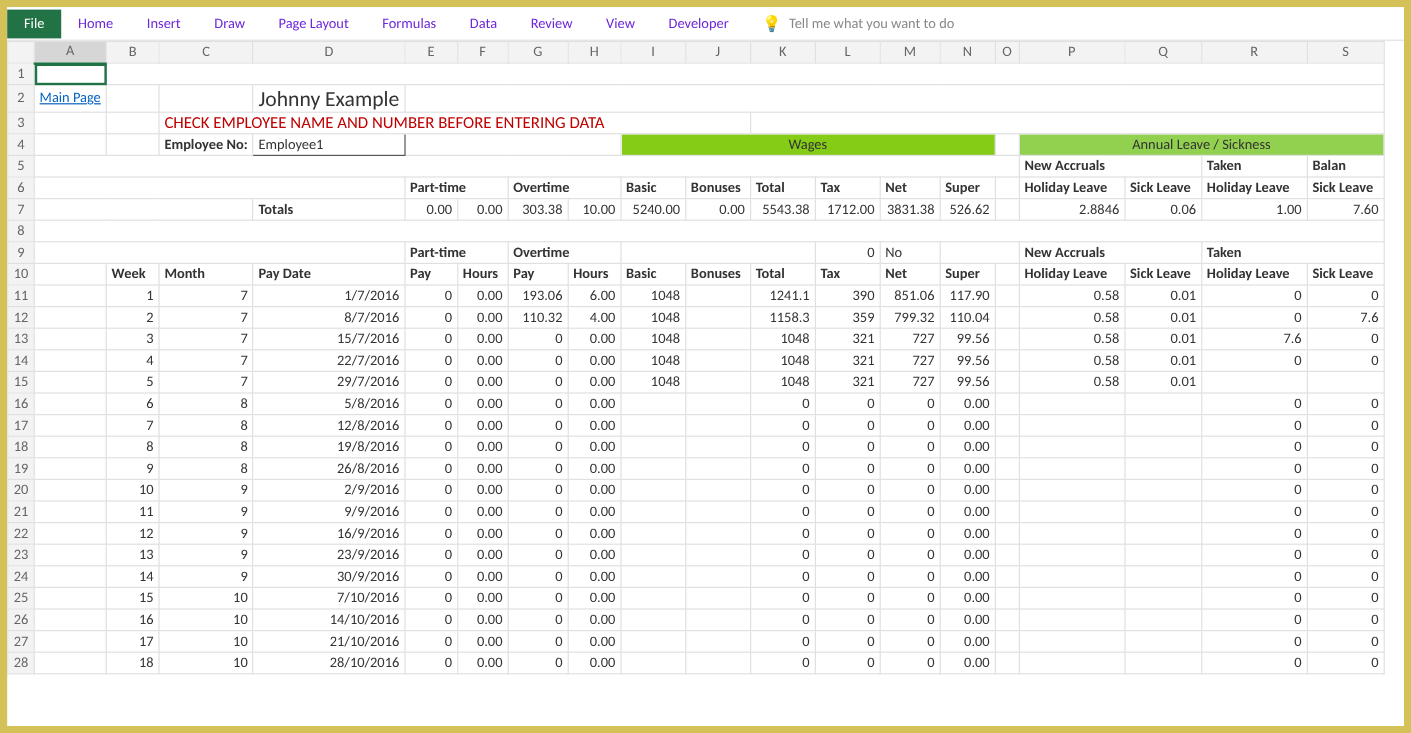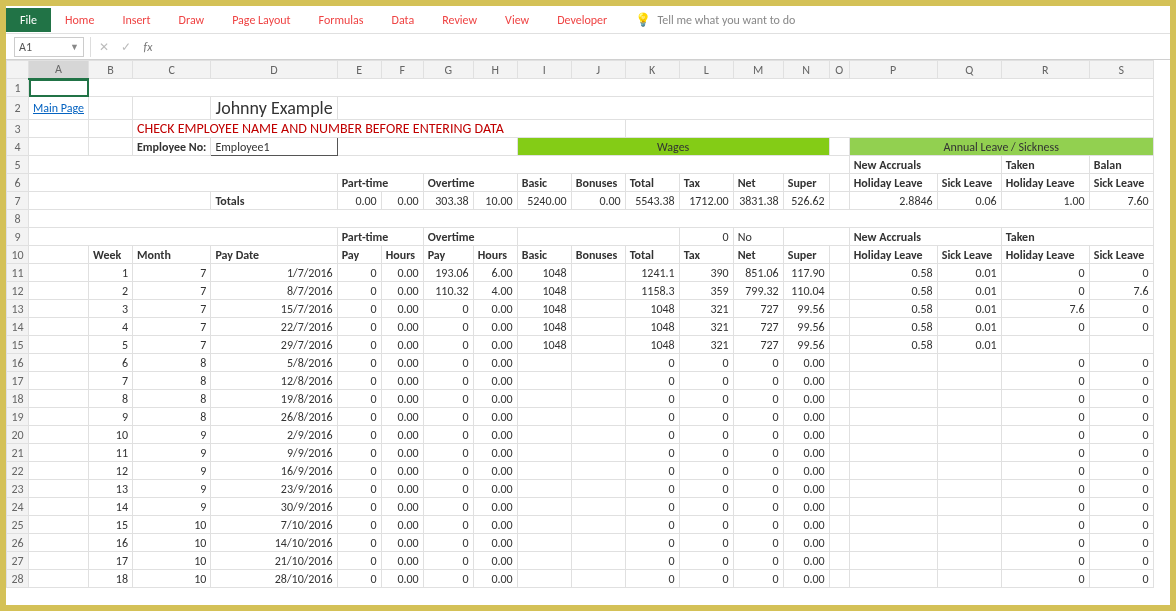--- a/index.html
+++ b/index.html
@@ -2,21 +2,21 @@
 <html><head>
 <meta charset="utf-8">
 <style>
 * { margin:0; padding:0; box-sizing:border-box; font-family:"Segoe UI","Calibri",Arial,sans-serif; }
 body { background:#d4c157; width:1176px; height:611px; overflow:hidden; }
 .app { background:#fff; margin:6px; height:599px; display:flex; flex-direction:column; }
 
 
 .ribbon { display:flex; align-items:center; height:28px; background:#fff; border-bottom:1px solid #e0e0e0; font-size:12px; }
 .file-tab { background:#217346; color:#fff; padding:6px 14px; height:24px; display:flex; align-items:center; }
-.rtab { padding:6px 14px; color:#ef4444; }
+.rtab { padding:6px 14px; color:#6d28d9; }
 .tellme { display:flex; align-items:center; color:#888; padding-left:14px; gap:6px; }
 .bulb { font-size:13px; color:#888; }
 
 
 .fbar { display:flex; align-items:center; height:26px; border-bottom:1px solid #d0d0d0; font-size:12px; background:#fff; }
 .namebox { width:70px; border:1px solid #ccc; margin:2px 4px 2px 8px; height:20px; display:flex; align-items:center; padding:0 4px; color:#555; background:#fff;}
 .nb-dd { color:#888; font-size:9px; margin-left:auto; }
 .fx-cancel,.fx-enter,.fx-fx { width:22px; text-align:center; color:#bbb; }
 .fx-fx { font-style:italic; color:#777; }
 .fbar-sep { width:1px; height:20px; background:#ddd; margin:0 2px;}
@@ -79,31 +79,20 @@
     <div class="rtab">Data</div>
     <div class="rtab">Review</div>
     <div class="rtab">View</div>
     <div class="rtab">Developer</div>
     <div class="tellme">
       <span class="bulb">💡</span>
       <span>Tell me what you want to do</span>
     </div>
   </div>
 
-  <div class="fbar">
-    <div class="namebox">
-      <span>A1</span>
-      <span class="nb-dd">▼</span>
-    </div>
-    <div class="fbar-sep"></div>
-    <div class="fx-cancel">✕</div>
-    <div class="fx-enter">✓</div>
-    <div class="fx-fx">fx</div>
-    <input class="formula-input" value="" style="">
-  </div>
 
   <div class="sheet">
     <table>
       <colgroup>
         <col class="cR">
           <col class="cA">
           <col class="cB">
           <col class="cC">
           <col class="cD">
           <col class="cE">

